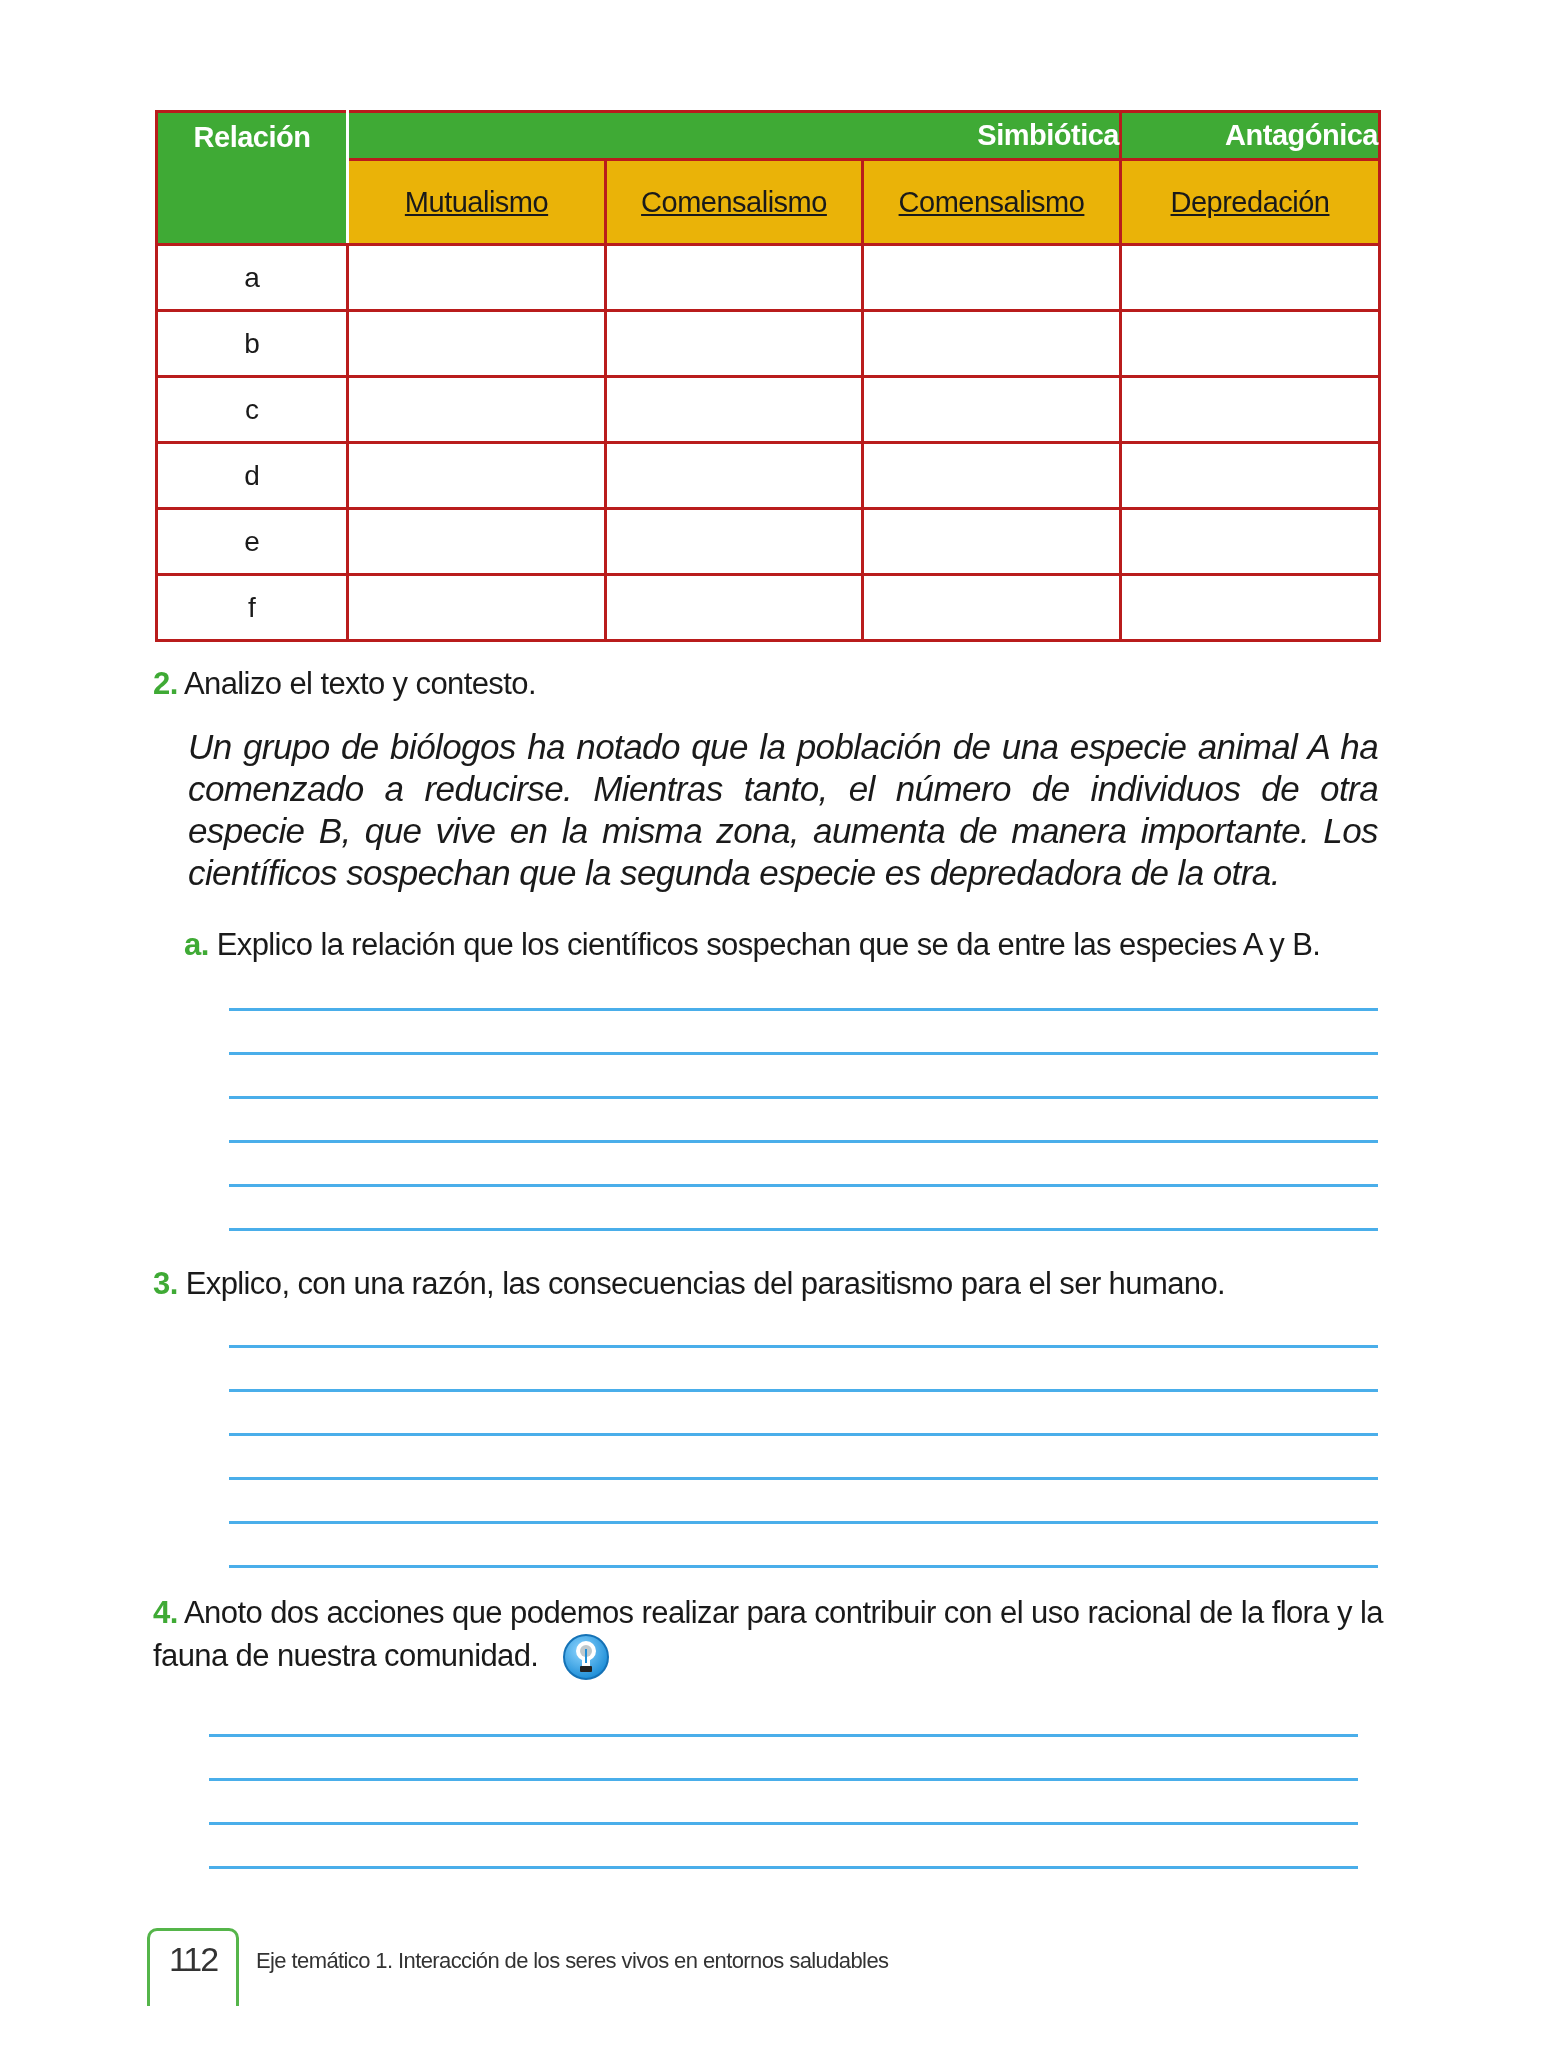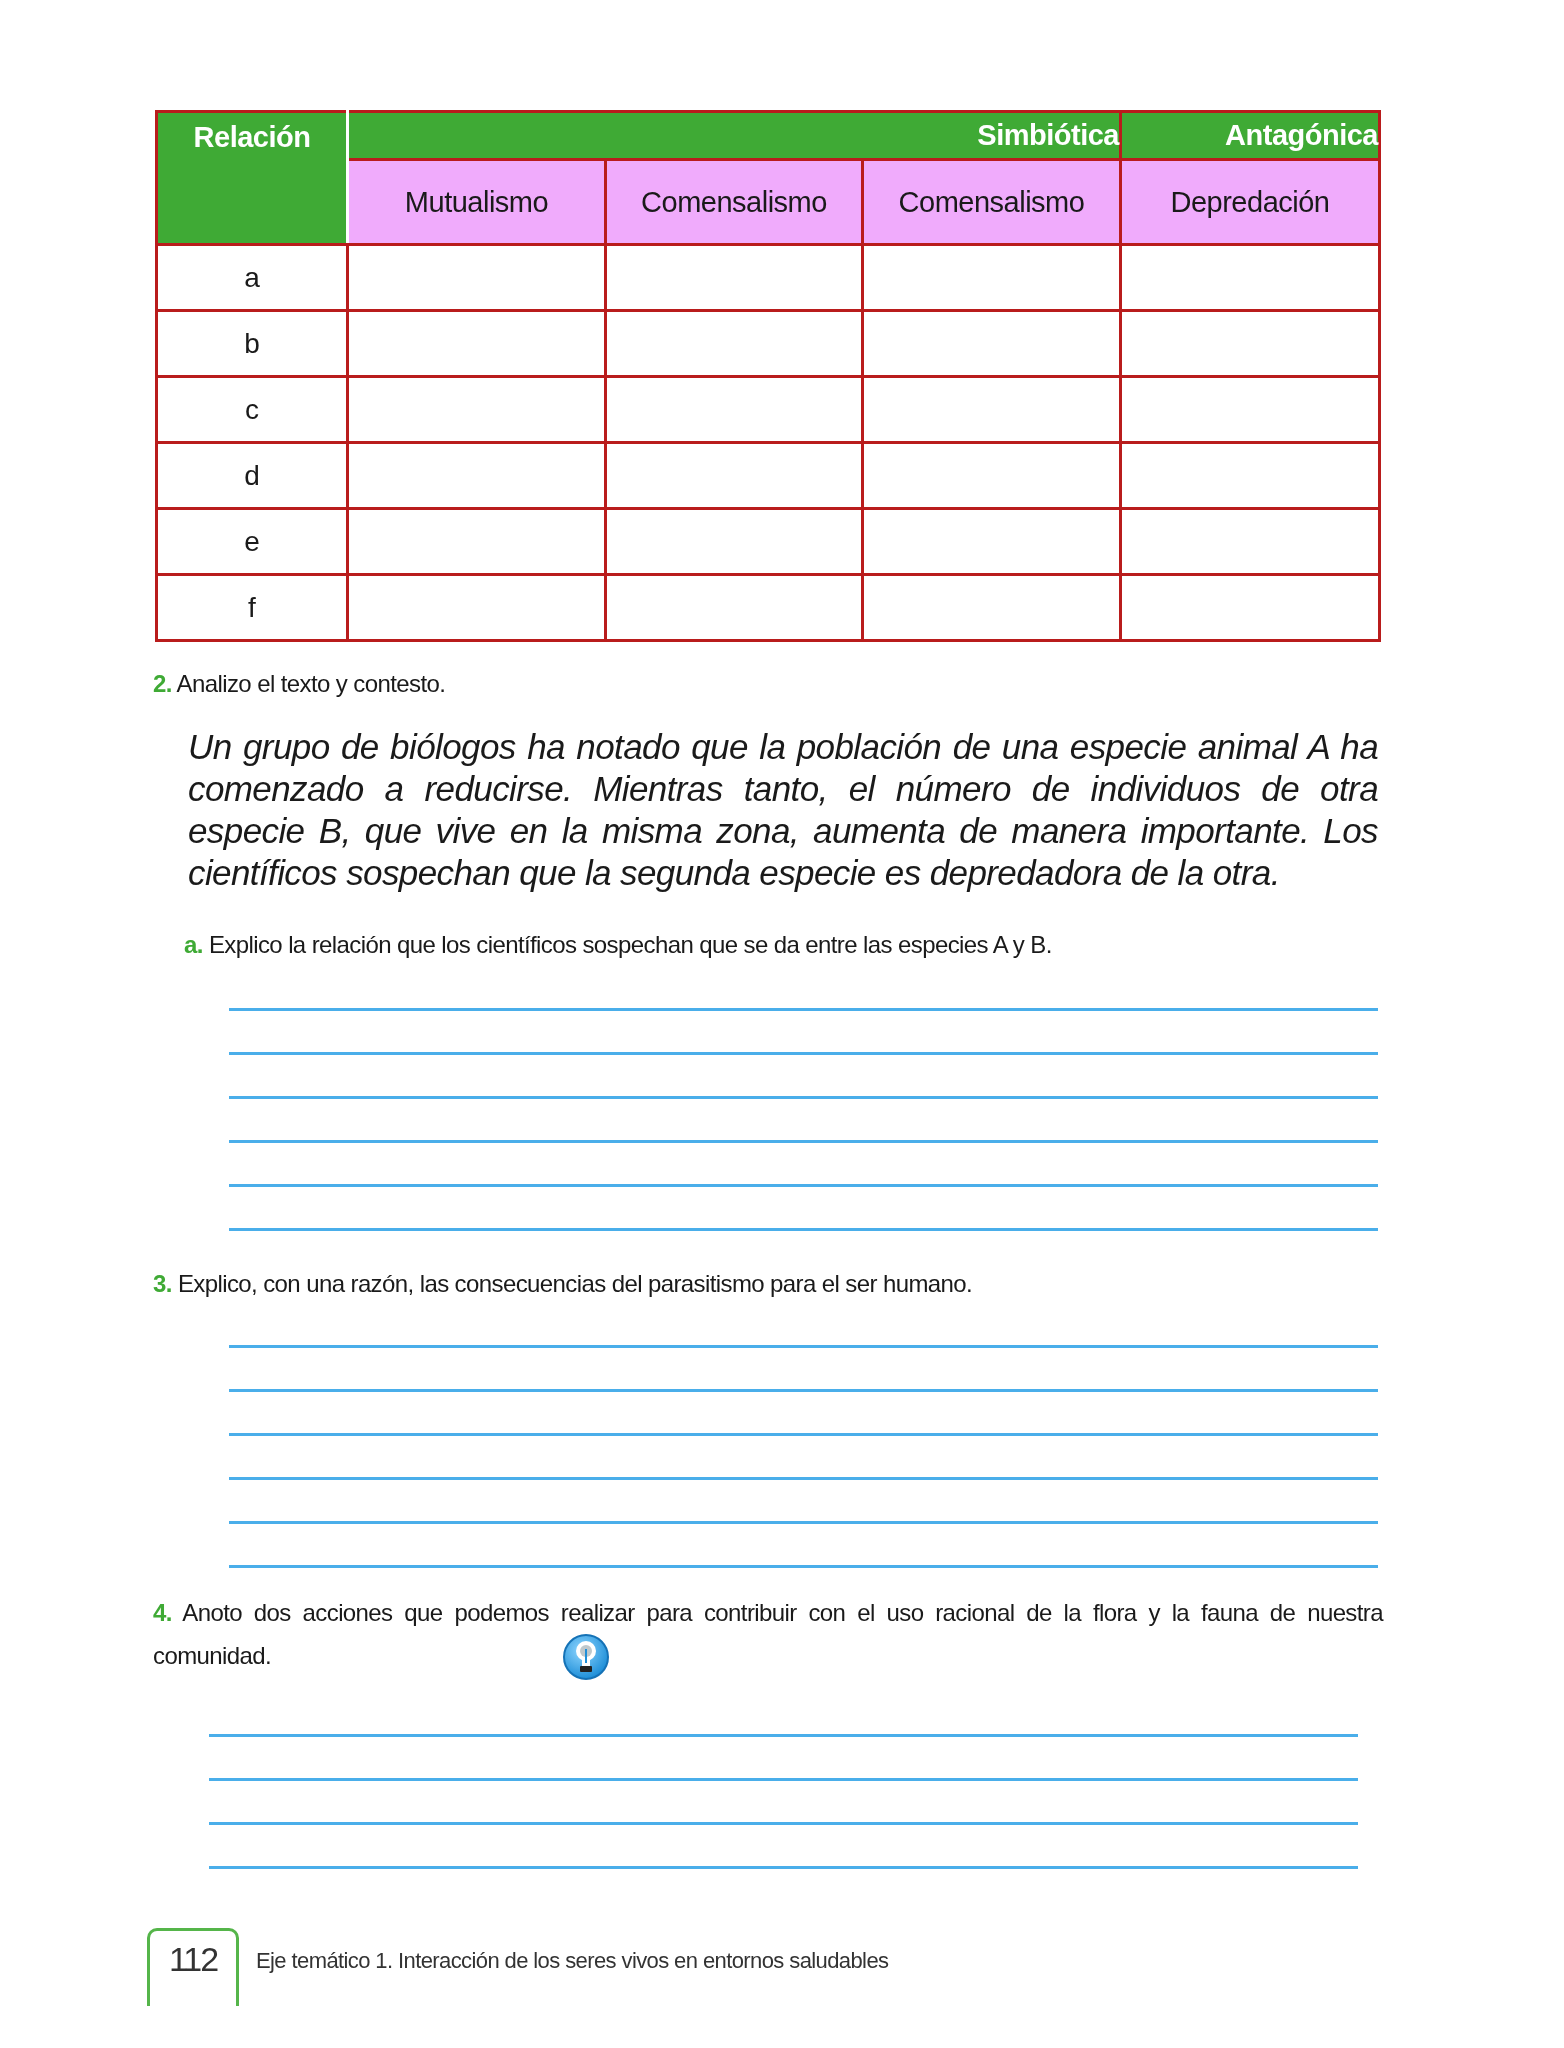--- a/index.html
+++ b/index.html
@@ -4,31 +4,31 @@
 <style>
   html, body { margin:0; padding:0; background:#ffffff; }
   body { width:1564px; height:2048px; position:relative; overflow:hidden;
          font-family:"Liberation Sans", "DejaVu Sans", sans-serif; color:#1a1a1a; }
   .abs { position:absolute; }
 
   
   .tbl { position:absolute; left:155px; top:110px; width:1223px; border-collapse:collapse; table-layout:fixed; }
   .tbl td, .tbl th { border:3px solid #b91c1c; padding:0; text-align:center; vertical-align:middle; }
   .tbl th.dark { background:#3faa35; color:#ffffff; font-weight:bold; font-size:29px; letter-spacing:-0.5px; }
-  .tbl th.light { background:#f0abfc; color:#1a1a1a; font-weight:normal; font-size:29px; letter-spacing:-0.5px; }
+  .tbl th.light { background:#eab308; color:#1a1a1a; font-weight:normal; font-size:29px; letter-spacing:-0.5px;text-decoration:underline; }
   .tbl th.dark.inner { border-left-color:#ffffff;text-align:right; }
   .tbl th.light { border-left-color:#ffffff; border-top-color:#ffffff; }
   .tbl tr.h1 th { height:45px; }
   .tbl tr.h2 th { height:82px; }
   .tbl th.rel { vertical-align:top; padding-top:8px; border-right-color:#ffffff; }
   .tbl td { height:63px; font-size:28px; background:#fff; }
   .tbl td.cell { cursor:text; }
 
   .qnum { color:#3faa35; font-weight:bold; }
-  .q { font-size:24px; letter-spacing:-0.6px; line-height:43px; }
+  .q { font-size:31px; letter-spacing:-0.6px; line-height:43px; }
   .para { font-style:italic; font-size:35px; letter-spacing:-0.6px; line-height:42px; text-align:justify; text-align-last:left; }
   .line { position:absolute; height:3px; background:#4aaeea; cursor:text; }
 
   .footer-box { position:absolute; left:147px; top:1928px; width:86px; height:75px;
                border:3px solid #55b54a; border-bottom:none; border-radius:10px 10px 0 0; }
   .footer-num { position:absolute; left:147px; top:1940px; width:92px; text-align:center;
                 font-size:34px; color:#333; letter-spacing:-2px; }
   .footer-text { position:absolute; left:256px; top:1948px; font-size:22px; color:#333; letter-spacing:-0.6px; }
 
   .bulb { position:absolute; left:562px; top:1633px; width:48px; height:48px; }

